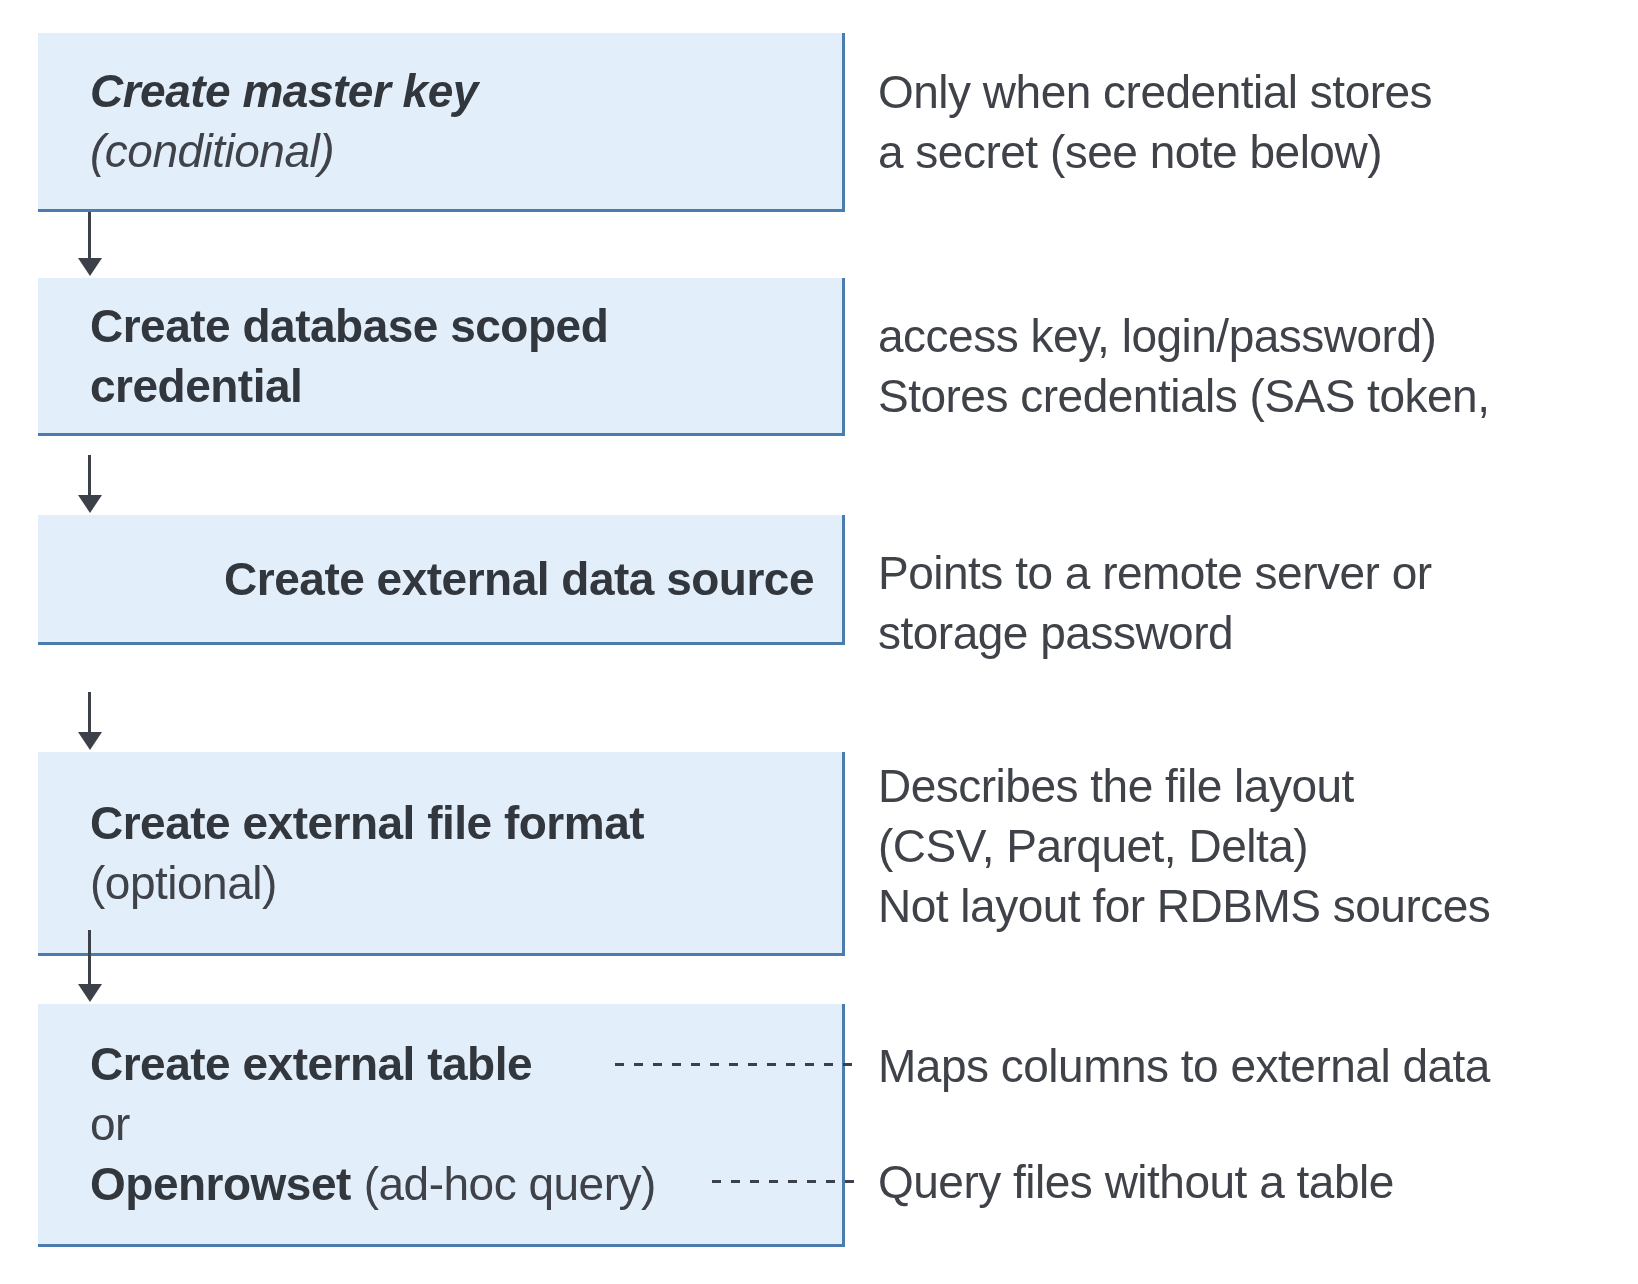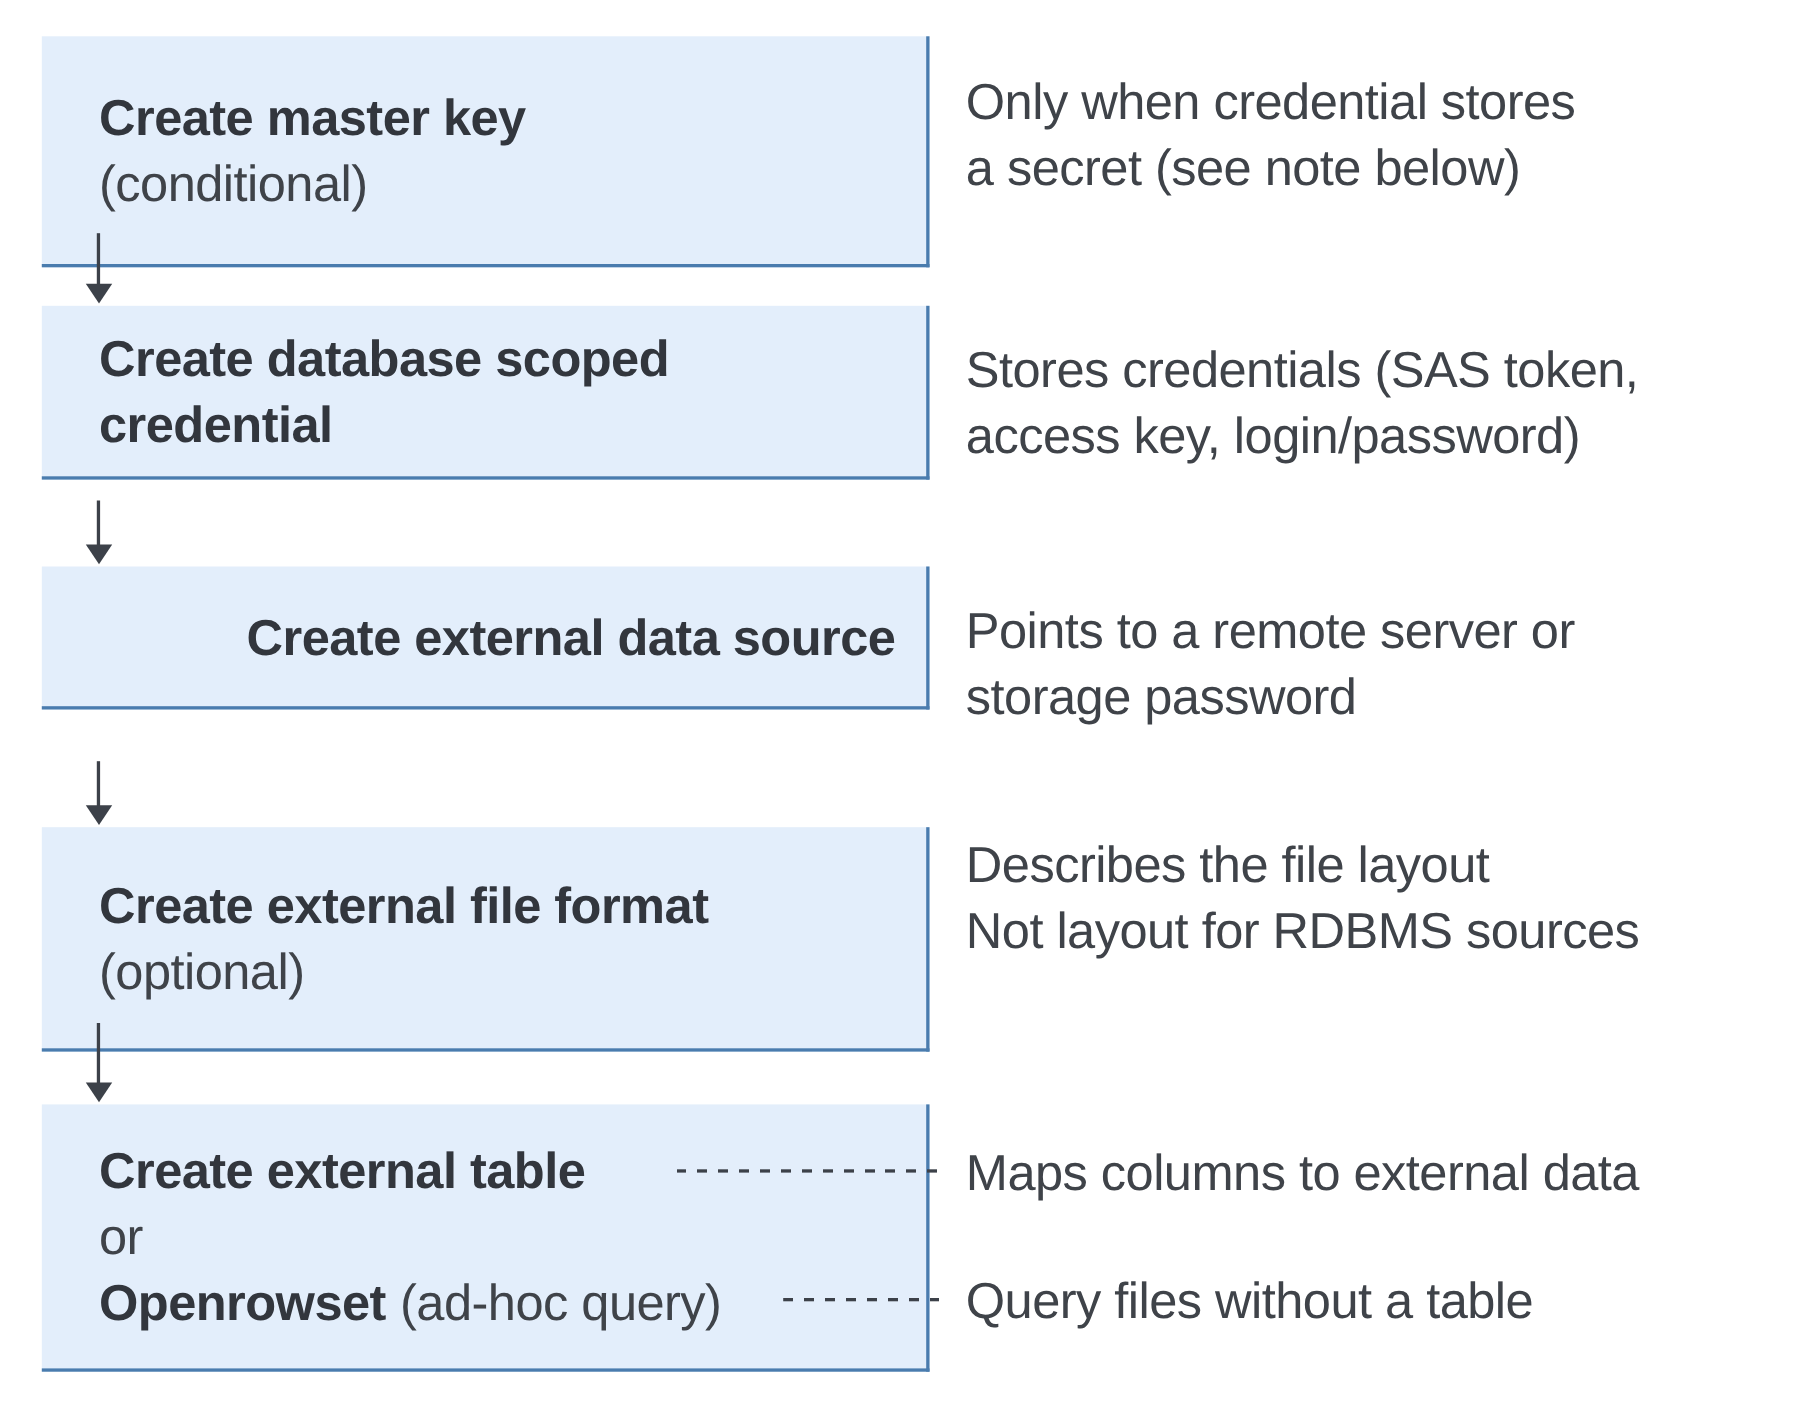--- a/index.html
+++ b/index.html
@@ -66,21 +66,21 @@
     line-height: 60px;
     letter-spacing: -0.5px;
     color: var(--text);
   }
   .dash {
     position: absolute;
     height: 3px;
     background: repeating-linear-gradient(90deg, var(--arrow) 0 9px, transparent 9px 19px);
   }
   
-  #box1 { top: 33px;  height: 210px; }
+  #box1 { top: 33px;  height: 179px; font-style: italic; }
   #box2 { top: 278px; height: 158px; }
   #box3 { top: 515px; height: 130px; align-items: flex-end; }
   #box4 { top: 752px; height: 204px; }
   #box5 { top: 1004px; height: 243px; }
   #conn1 { top: 212px; height: 64px; }
   #conn2 { top: 455px; height: 58px; }
   #conn3 { top: 692px; height: 58px; }
   #conn4 { top: 930px; height: 72px; }
   #note1 { top: 62px; }
   #note2 { top: 306px; }
@@ -138,29 +138,30 @@
   </div>
 
   <div class="dash" id="dash1"></div>
   <div class="dash" id="dash2"></div>
 
   <div class="note" id="note1">
     <div>Only when credential stores</div>
     <div>a secret (see note below)</div>
   </div>
   <div class="note" id="note2">
+    <div>access key, login/password)</div>
     <div>Stores credentials (SAS token,</div>
-    <div>access key, login/password)</div>
   </div>
   <div class="note" id="note3">
     <div>Points to a remote server or</div>
     <div>storage password</div>
   </div>
   <div class="note" id="note4">
     <div>Describes the file layout</div>
+    <div>(CSV, Parquet, Delta)</div>
     <div>Not layout for RDBMS sources</div>
   </div>
   <div class="note" id="note5">
     <div>Maps columns to external data</div>
   </div>
   <div class="note" id="note6">
     <div>Query files without a table</div>
   </div>
 
 </div>

